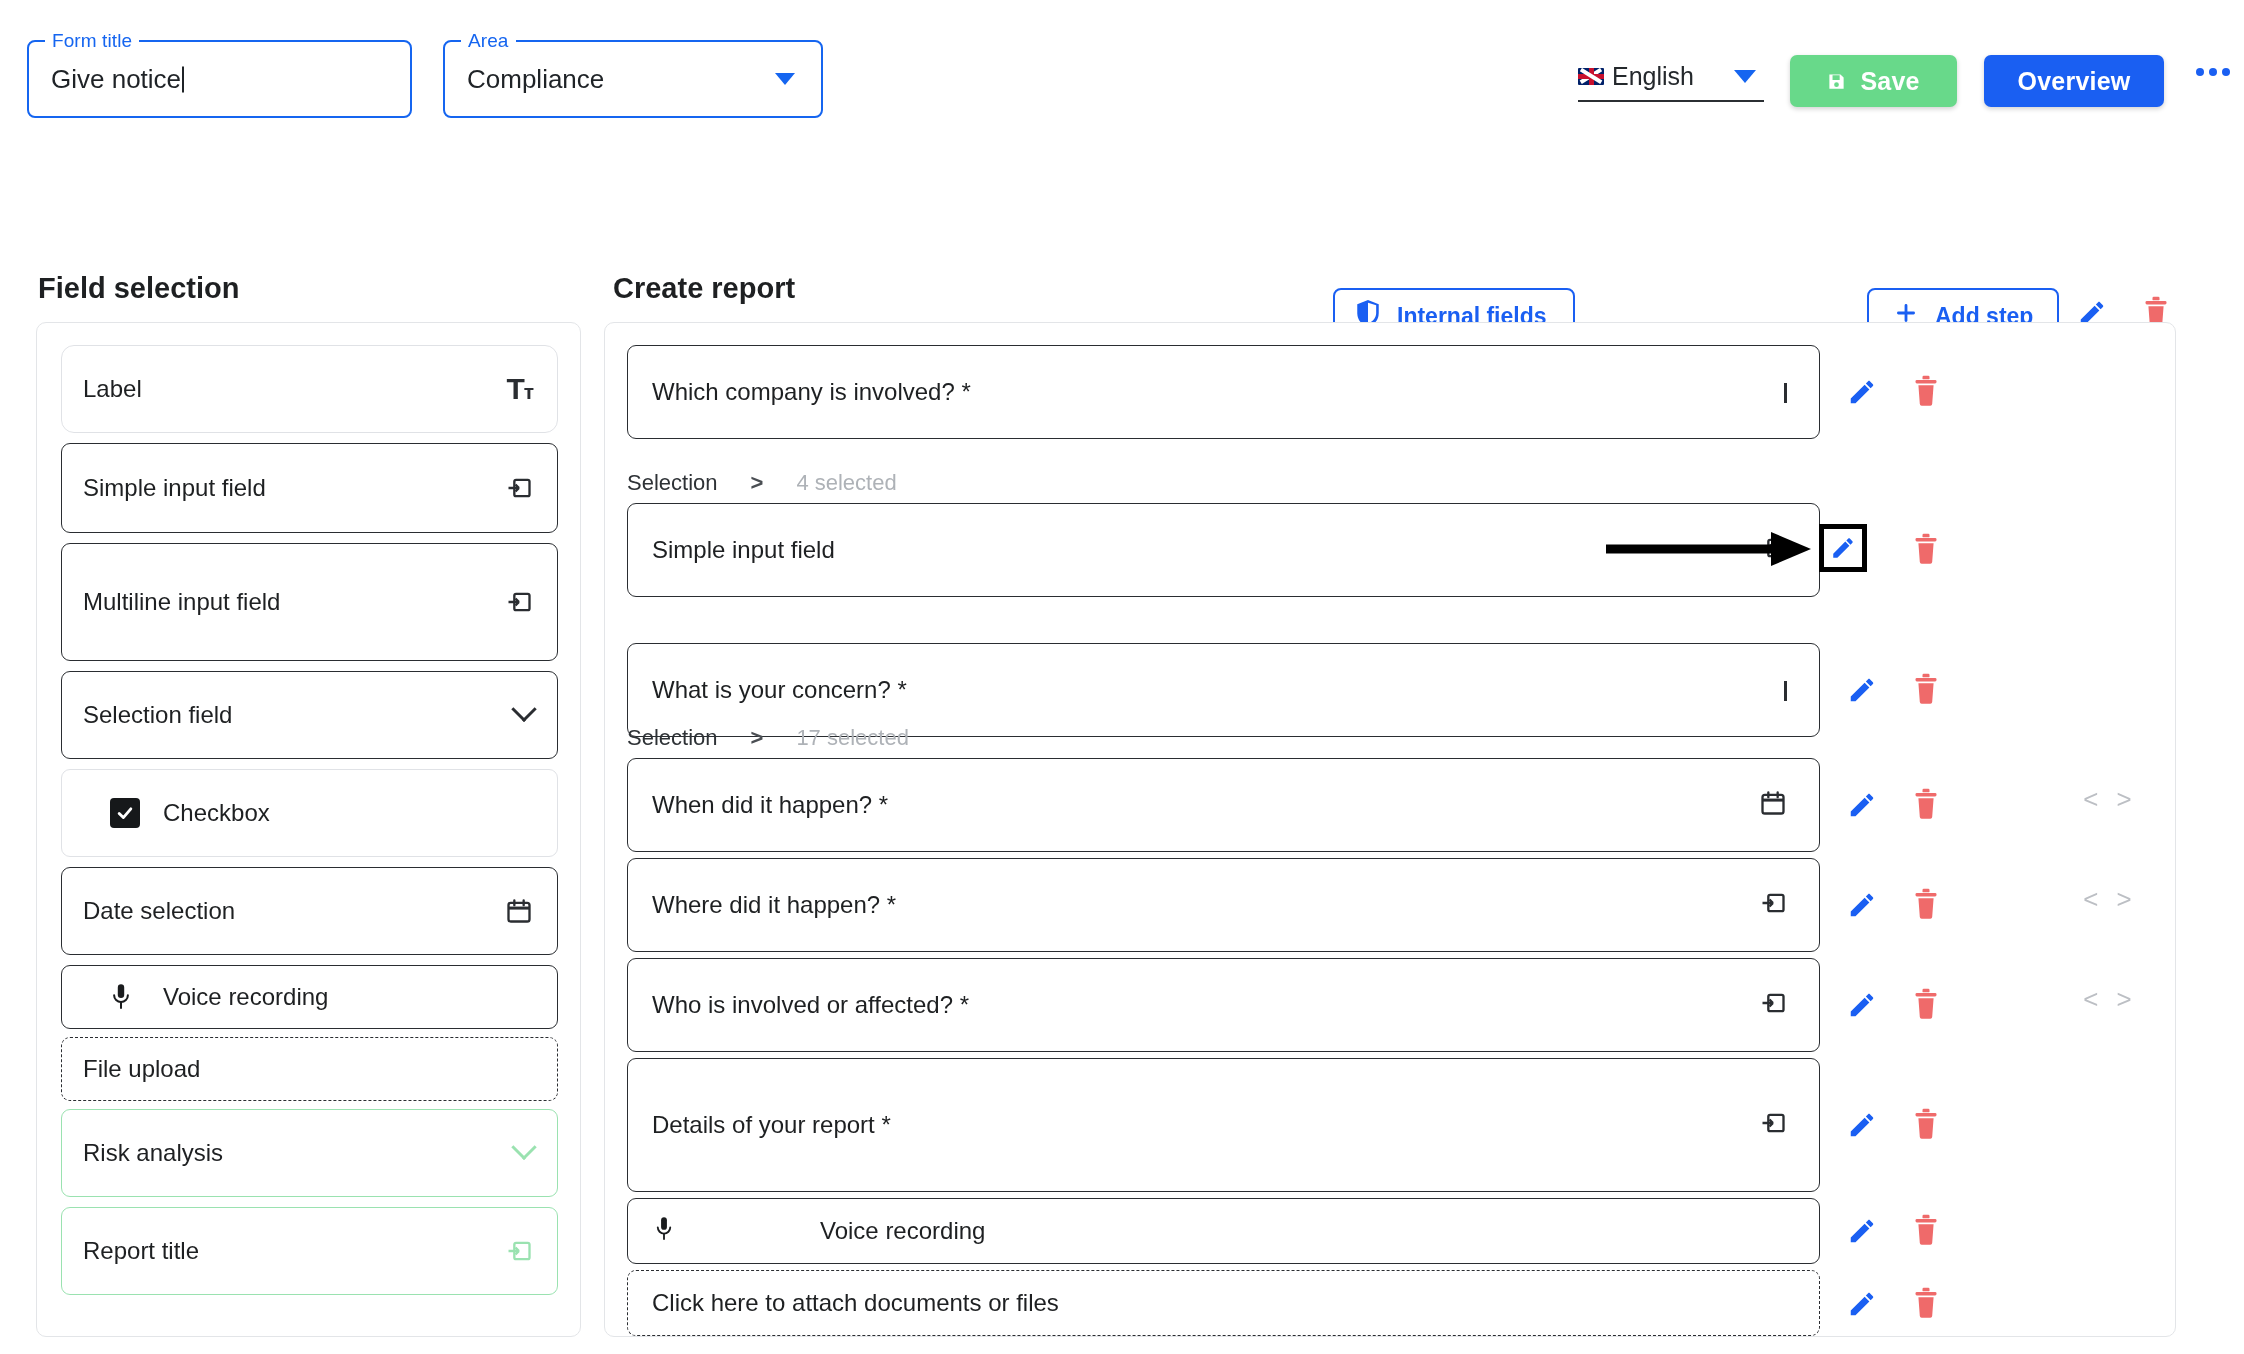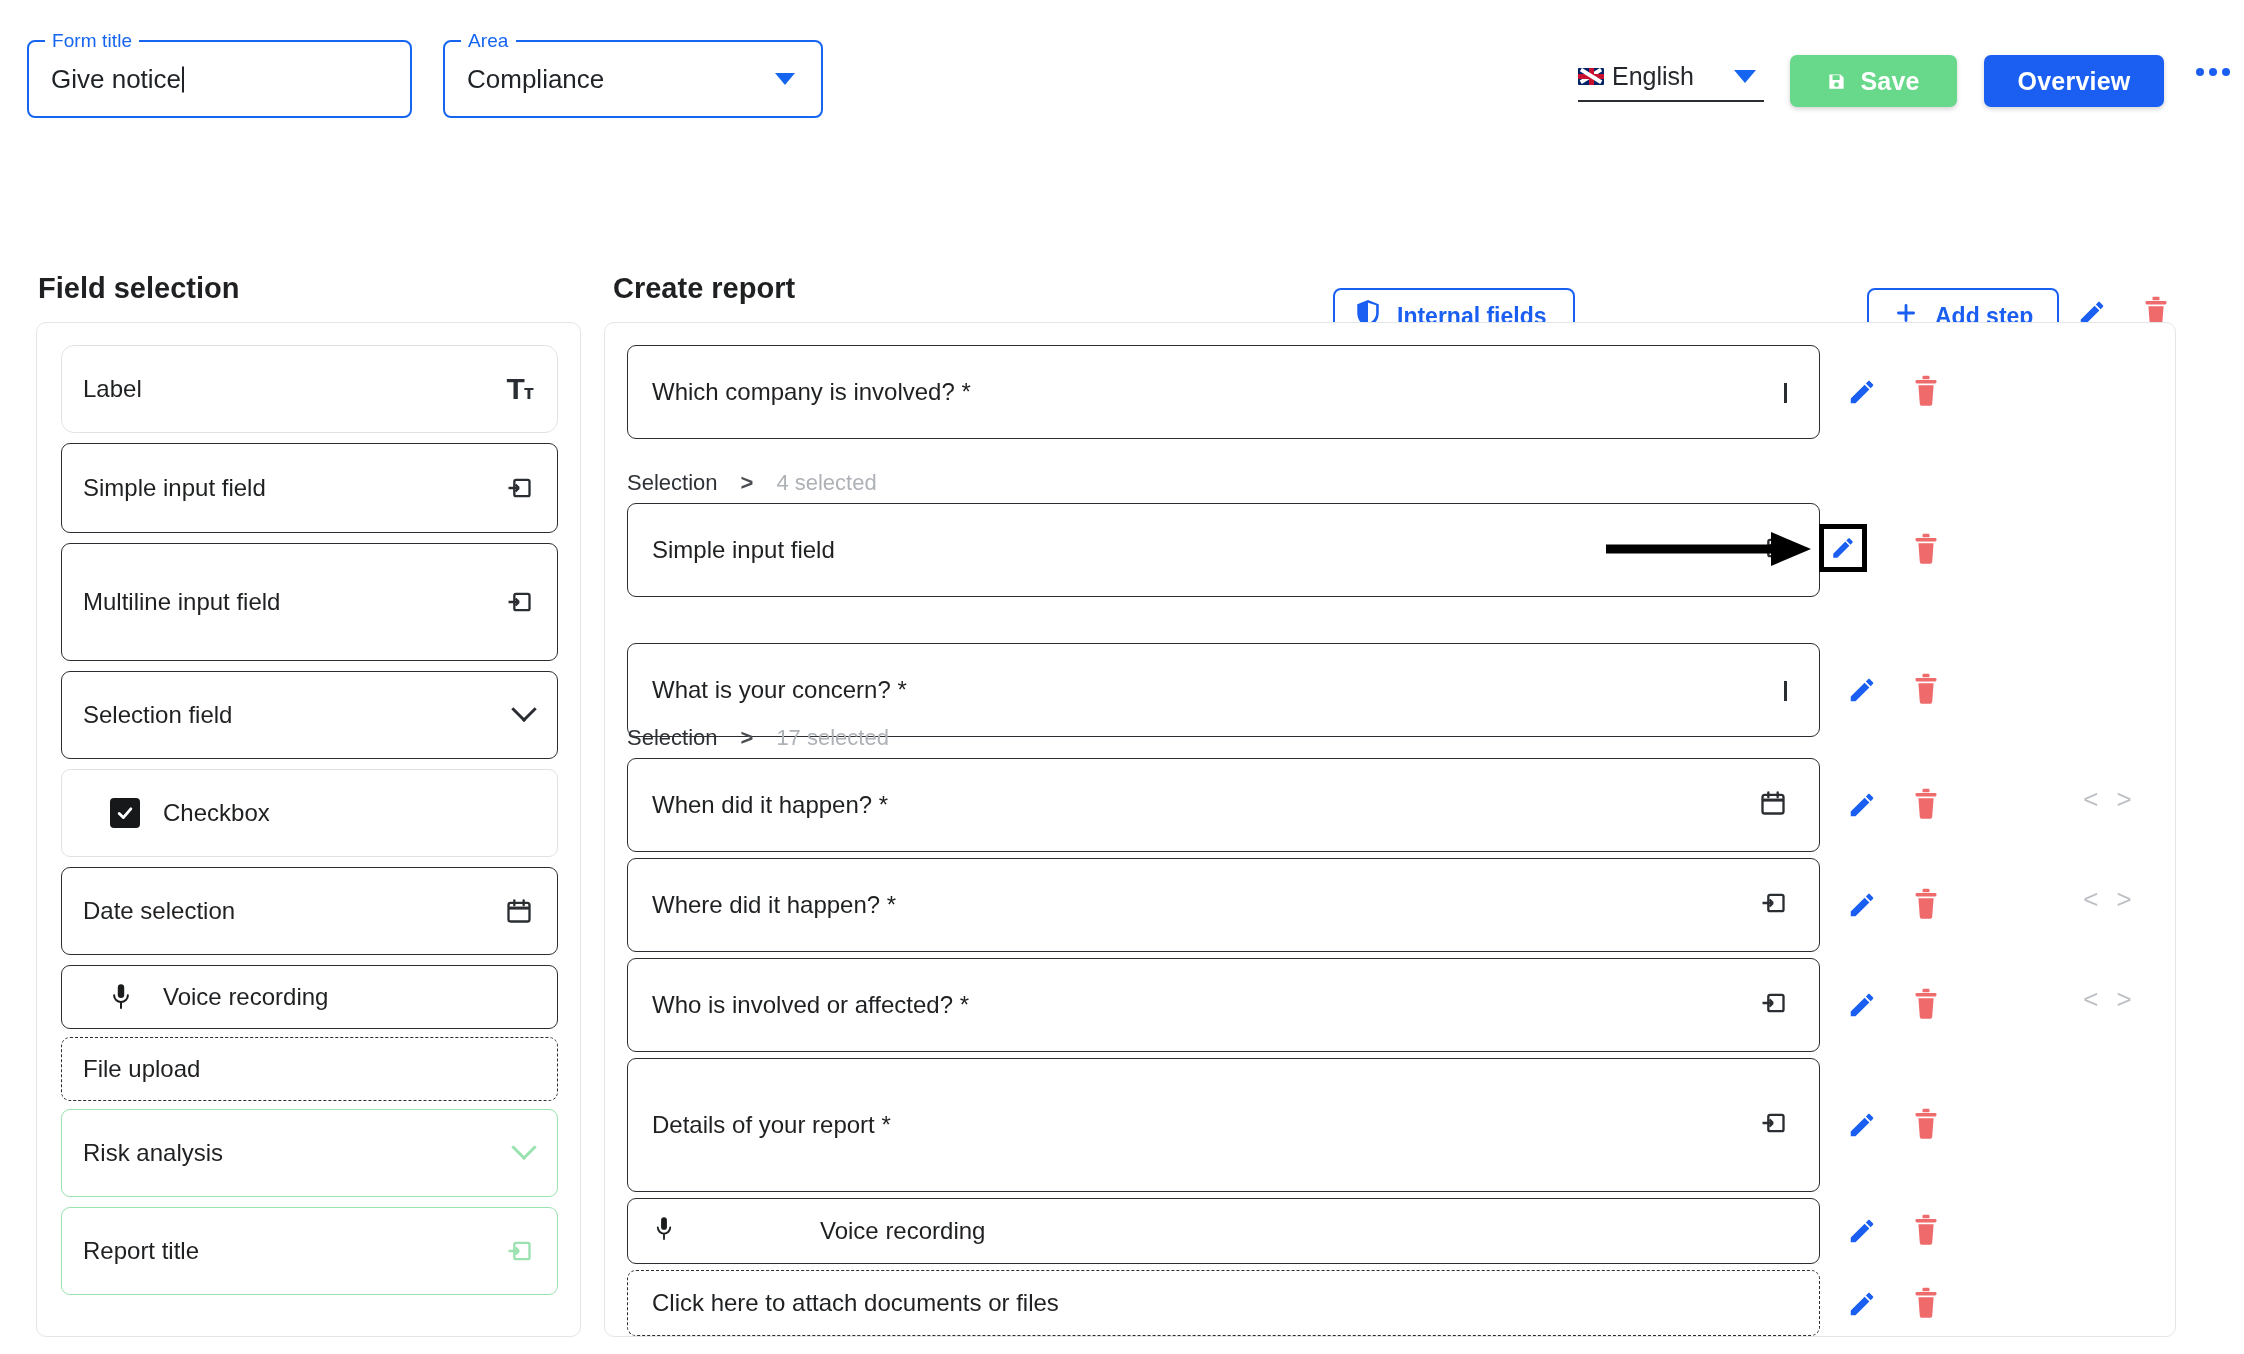--- a/index.html
+++ b/index.html
@@ -251,21 +251,21 @@
   .card-ico.left { left: 26px; right:auto; }
 
   .row-edit  { position:absolute; cursor:pointer; }
   .row-trash { position:absolute; cursor:pointer; }
   .row-code  { position:absolute; cursor:pointer;
                font-size: 26px; color:#bcbfc4; font-family:"Liberation Mono", monospace;
                letter-spacing: 1px; }
 
   .selinfo {
     position:absolute; left: 22px;
-    display:flex; align-items:center; gap: 23px;
+    display:flex; align-items:center; gap: 33px;
     font-size: 22px;
   }
   .selinfo .k { color:#2e3236; font-weight:500; }
   .selinfo .sep { color:#4a4e53; font-weight:700; font-size:22px; }
   .selinfo .v { color:#aeb2b7; }
 
   
   #annotation-arrow {
     position:absolute; left: 1606px; top: 528px;
     width: 205px; height: 42px; pointer-events:none;

